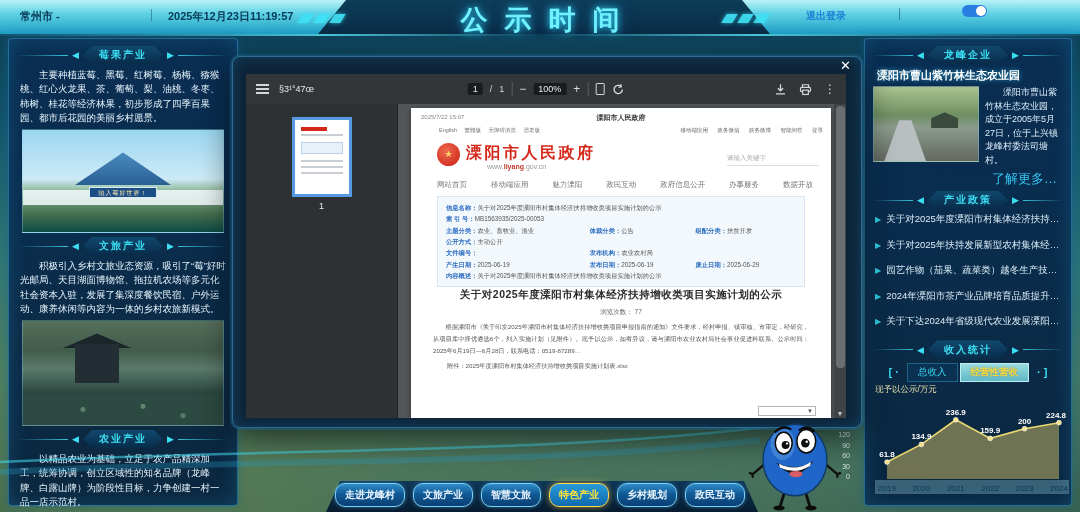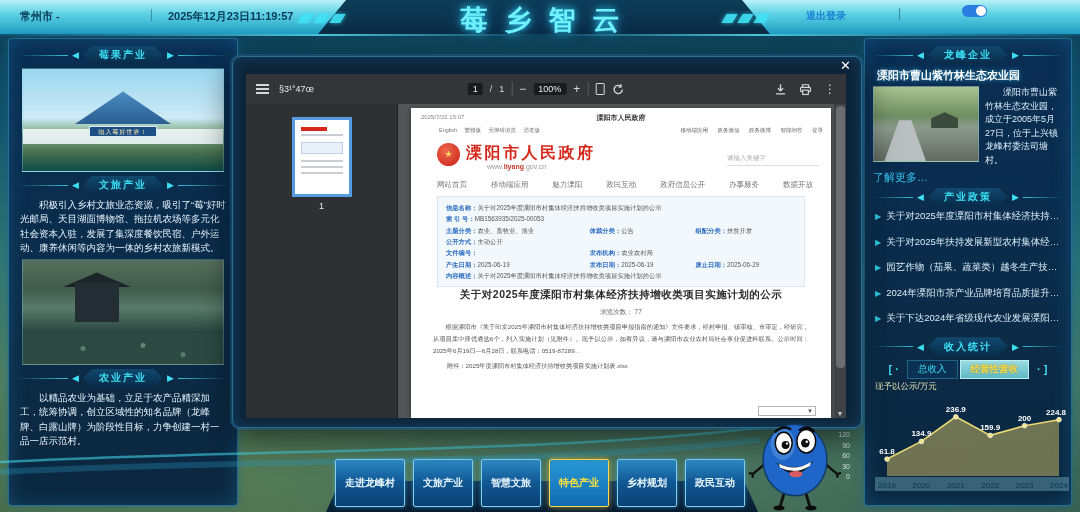--- a/index.html
+++ b/index.html
@@ -57,37 +57,37 @@
   .img2 .pond { position:absolute; left:0; bottom:0; width:100%; height:30%;
     background:radial-gradient(circle at 30% 50%, rgba(140,180,150,.5) 2px, transparent 3px), radial-gradient(circle at 60% 40%, rgba(150,190,160,.5) 2px, transparent 3px), radial-gradient(circle at 80% 70%, rgba(130,170,140,.5) 2px, transparent 3px), #2c4a41; }
   
   .co-name { font-size:11px; font-weight:bold; color:#fff; margin:3px 0 3px 4px; text-shadow:0 0 5px rgba(60,200,250,.7); }
   .co-row { display:flex; gap:6px; }
   .co-img { position:relative; width:106px; height:76px; flex:none; border:1px solid rgba(130,205,240,.35);
     background:linear-gradient(180deg,#a9c391 0%,#6f8f62 38%,#8a9a8c 55%,#63685f 100%); overflow:hidden; }
   .co-img .rd { position:absolute; left:10%; bottom:0; width:40%; height:55%; background:#b9bec0; clip-path:polygon(35% 0,65% 0,100% 100%,0 100%); }
   .co-img .hut { position:absolute; left:55%; top:34%; width:26%; height:22%; background:#3a4a3c; clip-path:polygon(50% 0,100% 38%,100% 100%,0 100%,0 38%); }
   .co-text { flex:1; font-size:9px; color:#dceefb; line-height:1.5; text-indent:2em; }
-  .co-more { color:#35c4f0; font-size:11px; margin:3px 6px 2px 0; cursor:pointer; }
+  .co-more { text-align:right; color:#35c4f0; font-size:13px; margin:3px 6px 2px 0; cursor:pointer; }
   .news { margin-top:4px; }
   .news-item { display:flex; align-items:center; gap:5px; margin:0 0 12.5px 2px; cursor:pointer; }
   .news-item .bl { color:#2fd3e8; font-size:8px; flex:none; }
   .news-item .tx { font-size:9.5px; color:#d9ecf7; white-space:nowrap; overflow:hidden; text-overflow:ellipsis; }
   .tabs-row { display:flex; align-items:center; justify-content:center; gap:2px; margin:3px 0 2px; }
   .tabs-row .brk { color:#3be0f5; font-size:11px; font-weight:bold; margin:0 6px; }
   .tab { font-size:9.5px; padding:2px 10px; cursor:pointer; }
   .tab.inactive { color:#3be0f5; background:rgba(10,50,85,.8); border:1px solid rgba(60,200,240,.35); }
   .tab.active { color:#f5d943; font-weight:bold; background:linear-gradient(180deg,#9adce2,#5fb9c6); border:1px solid #bfeef0; text-shadow:0 0 2px rgba(120,90,0,.5); }
   .ylab { font-size:8.5px; color:#e9e3b0; margin:2px 0 0 2px; }
   
   #bottom-band { position:absolute; left:326px; bottom:0; width:432px; height:31px; z-index:30;
     background:linear-gradient(180deg,rgba(10,50,88,.92),rgba(4,24,46,.96));
     clip-path:polygon(14px 0,calc(100% - 14px) 0,100% 100%,0 100%); }
   #bottom-nav { position:absolute; left:50%; transform:translateX(-50%); bottom:5px; display:flex; gap:8px; z-index:31; }
-  .nav-btn { padding:16px 9px; font-size:10px; font-weight:bold; color:#eaf6ff; cursor:pointer; border-radius:2px;
+  .nav-btn { padding:4px 9px; font-size:10px; font-weight:bold; color:#eaf6ff; cursor:pointer; border-radius:10px;
     background:linear-gradient(180deg,#2f8cc9,#115a96 45%,#0a3f74); border:1px solid #7fd2f5; box-shadow:0 0 4px rgba(80,190,250,.5); white-space:nowrap; }
   .nav-btn.active { color:#ffe23c; background:linear-gradient(180deg,#2a9ad8,#0f6ab0); border-color:#ffd84d; box-shadow:0 0 6px rgba(255,215,70,.6); }
   
   #modal { position:absolute; left:232px; top:56px; width:630px; height:372px; z-index:40;
     background:#0d2438; border:1px solid #2e6d92; border-radius:8px;
     box-shadow:0 0 0 2px rgba(30,95,135,.5), 0 10px 32px rgba(0,0,0,.6), inset 0 0 14px rgba(30,120,180,.35); }
   #modal-close { position:absolute; top:2px; right:10px; color:#fff; font-size:13px; font-weight:bold; cursor:pointer; line-height:14px; }
   #viewer { position:absolute; left:13px; top:17px; width:600px; height:344px; background:#525659; display:flex; flex-direction:column; overflow:hidden; }
   #pdf-toolbar { position:relative; height:30px; flex:none; background:#323639; display:flex; align-items:center; padding:8px 10px; color:#e8eaed; }
   .hamb { width:13px; cursor:pointer; }
@@ -153,21 +153,21 @@
         <i></i>
       </div>
     <div class="slashes" style="left:724px">
         <i></i>
         <i></i>
         <i></i>
       </div>
     <div class="hdr-city">常州市 -</div>
     <div class="hdr-div">|</div>
     <div class="hdr-date">2025年12月23日11:19:57</div>
-    <div class="hdr-title">莓乡智云</div>
+    <div class="hdr-title">公示时间</div>
     <div class="hdr-logout">退出登录</div>
     <div class="hdr-div2">|</div>
     <div class="toggle">
         <i></i>
       </div>
   </div>
   <div class="hdr-underline"></div>
 
   <svg id="swoosh" width="1080" height="512">
     <path d="M0,462 C260,448 560,455 790,424 L810,421" fill="none" stroke="rgba(70,220,240,.55)" stroke-width="2.5"></path>
@@ -183,20 +183,21 @@
 
   <div id="left-panel" class="panel">
 
     <div class="sec-hdr">
       <span class="ln"></span>
         <span class="ar">◀</span>
       <span class="plq">莓果产业</span>
       <span class="ar">▶</span>
         <span class="ln r"></span>
     </div>
+    <div class="sec-text">主要种植蓝莓、黑莓、红树莓、杨梅、猕猴桃、红心火龙果、茶、葡萄、梨、油桃、冬枣、柿树、桂花等经济林果，初步形成了四季百果园、都市后花园的美丽乡村愿景。</div>
     <div class="sec-img img1">
       <div class="canopy"></div>
       <div class="bldg"></div>
       <div class="banner">陷入莓好世界！</div>
     </div>
 
     <div class="sec-hdr">
       <span class="ln"></span>
         <span class="ar">◀</span>
       <span class="plq">文旅产业</span>

